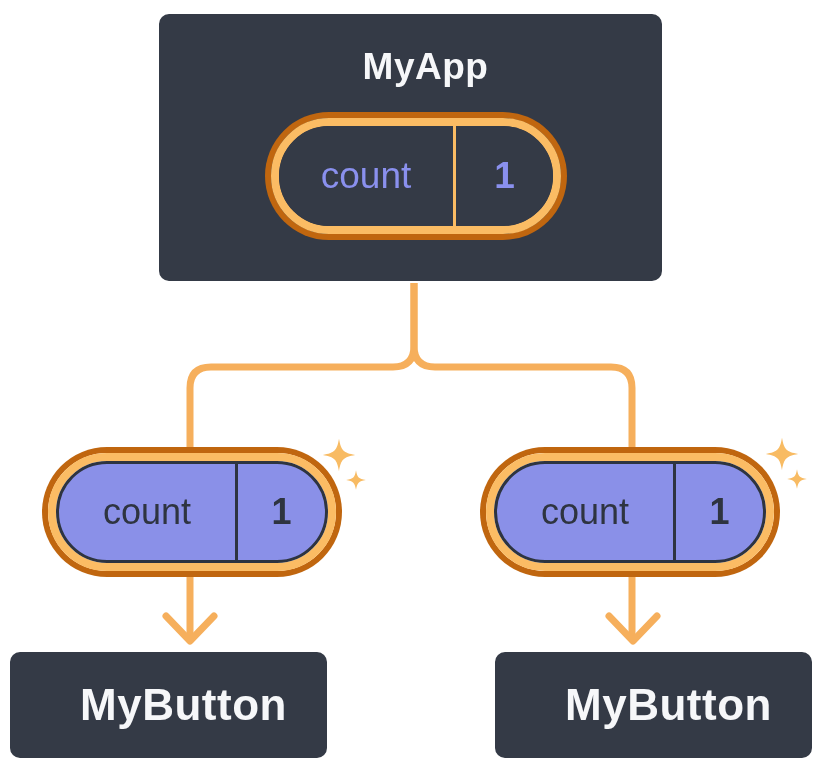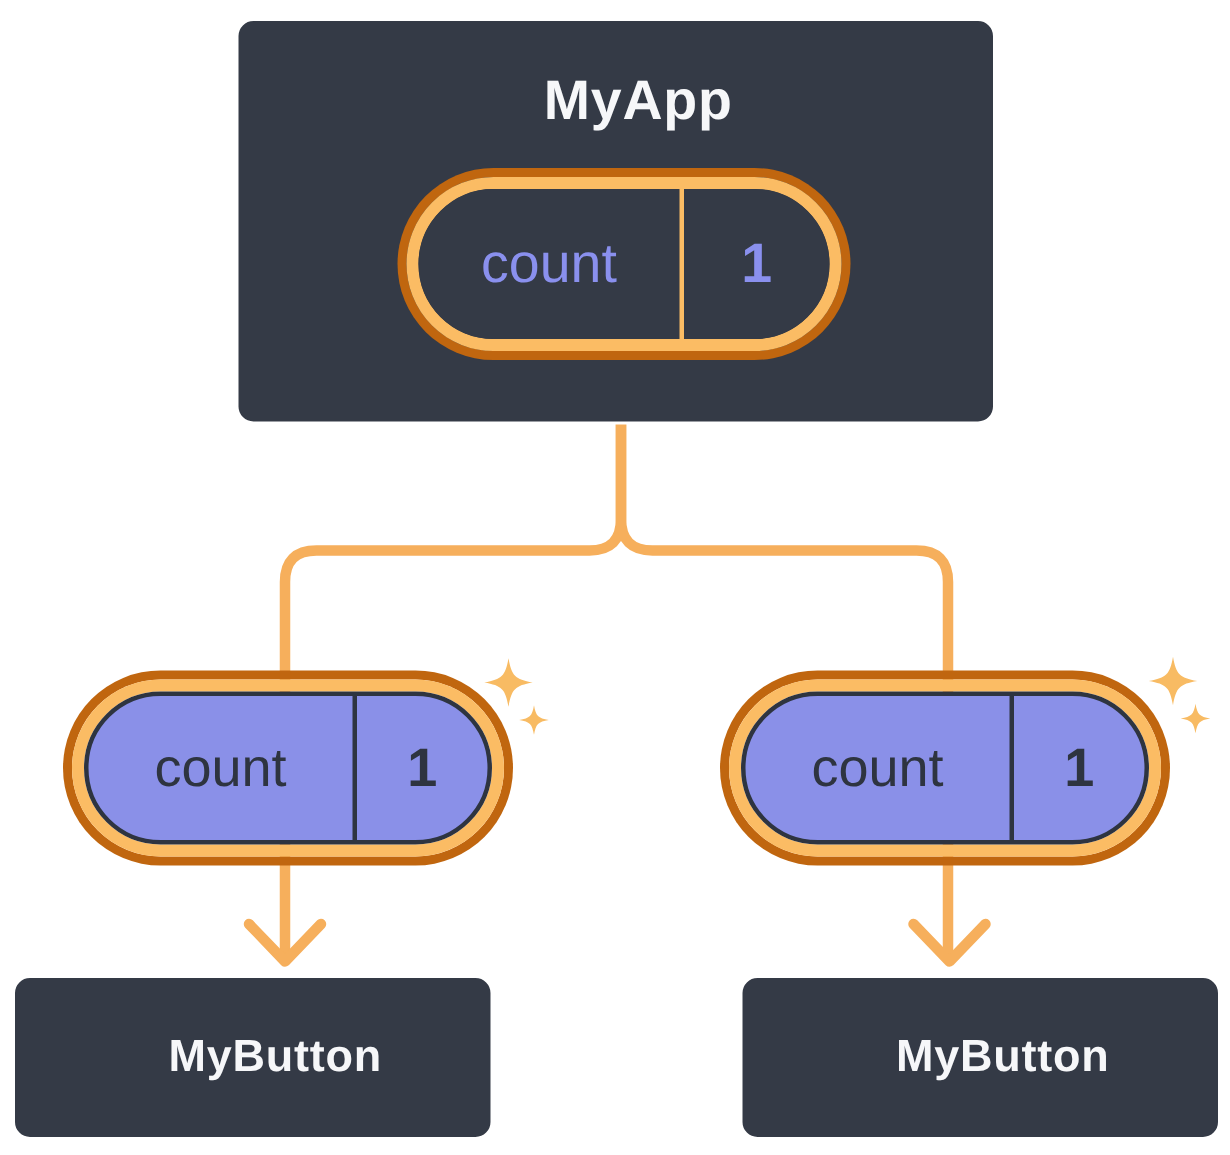--- a/index.html
+++ b/index.html
@@ -58,21 +58,21 @@
     font-weight: 700;
     letter-spacing: 0.5px;
     padding-left: 30px;
   }
   .root-title {
     position: absolute;
     left: 0; right: 0; top: 32px;
     text-align: center;
     font-size: 37px;
   }
-  .child-title { font-size: 30px; }
+  .child-title { font-size: 44px; }
 
   .pill {
     position: absolute;
     border-radius: 999px;
     border: 8px solid var(--pill-ring-inner);
     box-shadow: 0 0 0 6px var(--pill-ring-outer);
     background: transparent;
   }
   .pill-core {
     display: flex;

